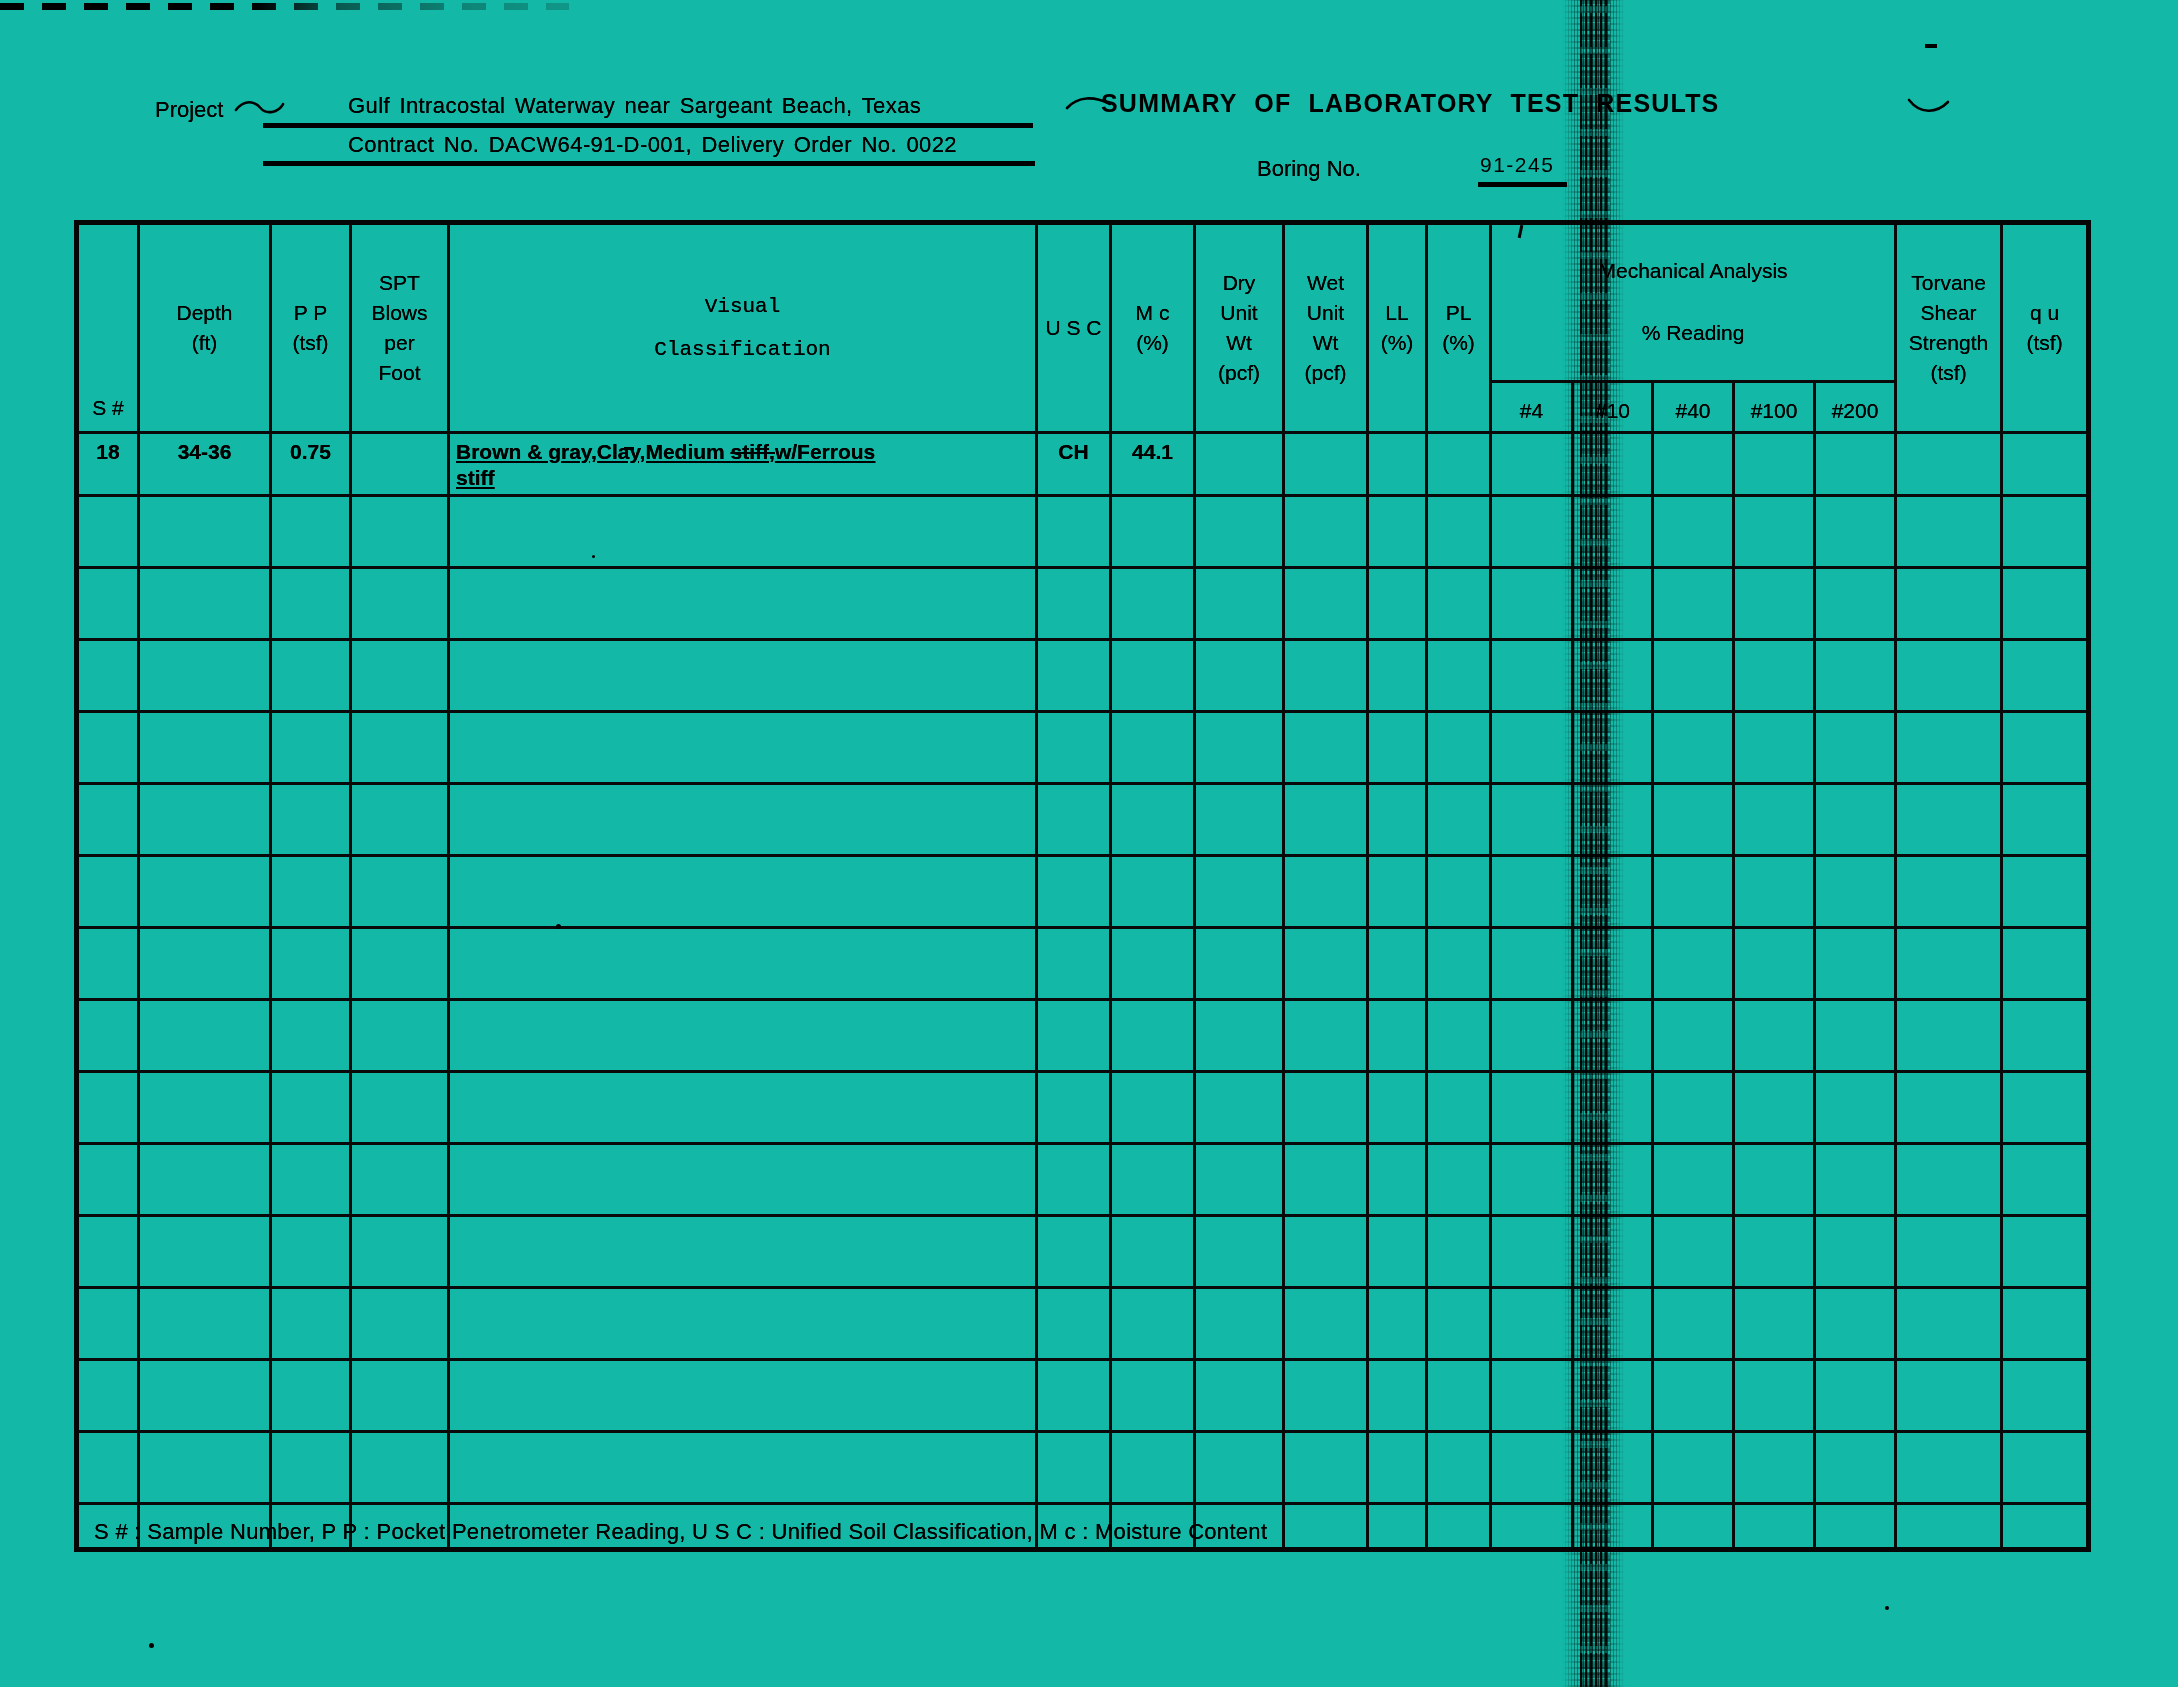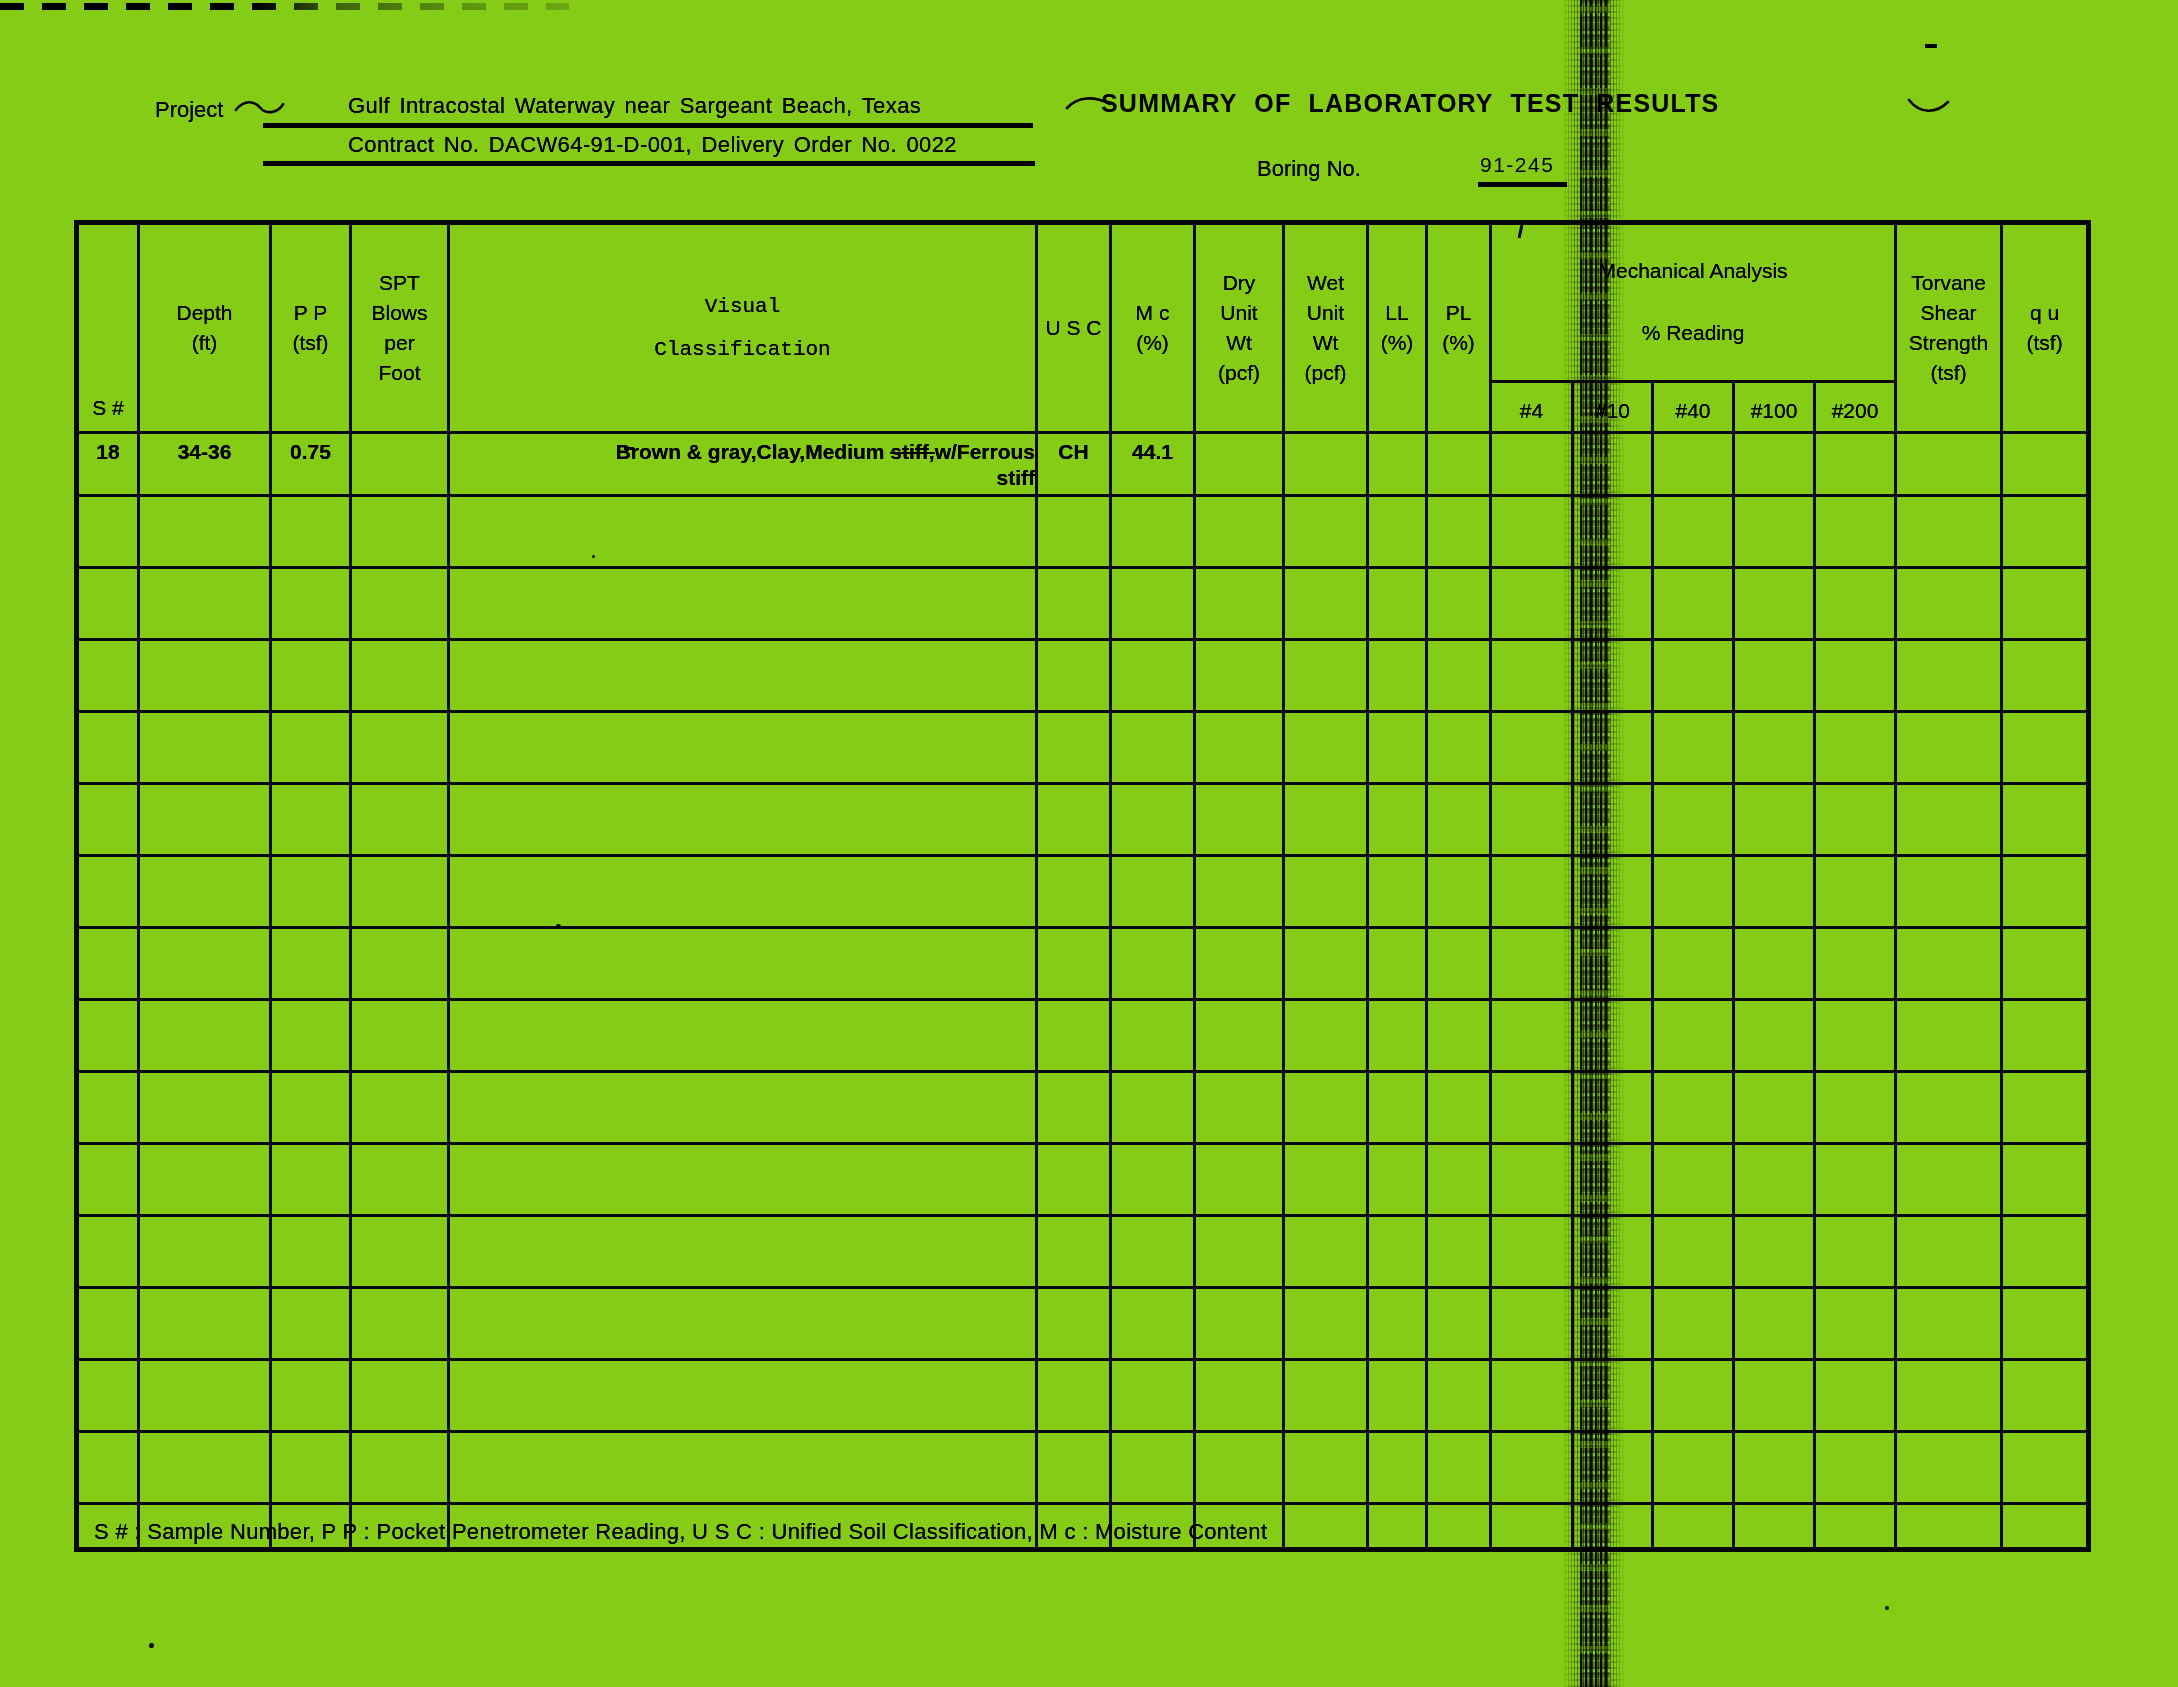--- a/index.html
+++ b/index.html
@@ -1,17 +1,17 @@
 <!DOCTYPE html>
 <html><head>
 <meta charset="utf-8">
 <style>
   html,body{margin:0;padding:0;background:#e8e8e8;}
   #sheet{
-    position:relative;width:2178px;height:1687px;background:#84cc16;
+    position:relative;width:2178px;height:1687px;background:#14b8a6;
     font-family:"Liberation Sans",sans-serif;color:#000;overflow:hidden;
   }
   .abs{position:absolute;}
   .txt{text-shadow:0 0 0.6px #000;}
 
   
   #project-label{left:155px;top:97px;font-size:22px;}
   #project-line1{left:348px;top:93px;font-size:22px;letter-spacing:0.4px;word-spacing:3px;}
   #project-underline1{left:263px;top:123px;width:770px;height:5px;background:#000;}
   #project-line2{left:348px;top:132px;font-size:22px;letter-spacing:0.4px;word-spacing:3px;}
@@ -38,21 +38,21 @@
   th.th-bottom{vertical-align:bottom !important;padding-bottom:8px !important;}
   th.th-roomy{line-height:2.05 !important;font-family:Liberation Mono, monospace;}
   #lab-table thead th.group-th div{line-height:1.55;}
   #lab-table tbody tr{height:72px;}
   #lab-table tbody tr:first-child{height:63px;}
   #lab-table tbody tr:last-child{height:46px;}
   #lab-table tbody td{
     font-size:21px;font-weight:bold;text-align:center;vertical-align:top;
     padding-top:5px;line-height:1.25;text-shadow:0 0 0.4px #000;
   }
-  #lab-table tbody td.col-visual{text-align:right;padding-left:0;}
+  #lab-table tbody td.col-visual{text-align:left;padding-left:6px;text-decoration:underline;}
   .struck{text-decoration:line-through;text-decoration-thickness:2px;}
 
   
   #legend-line1{left:94px;top:1519px;font-size:22px;letter-spacing:0.3px;}
   #legend-line2{left:94px;top:1556px;font-size:22px;letter-spacing:0.3px;}
 
   
   #top-dashes{
     left:0;top:3px;width:569px;height:7px;
     background:repeating-linear-gradient(90deg,#000 0 24px,transparent 24px 42px);

